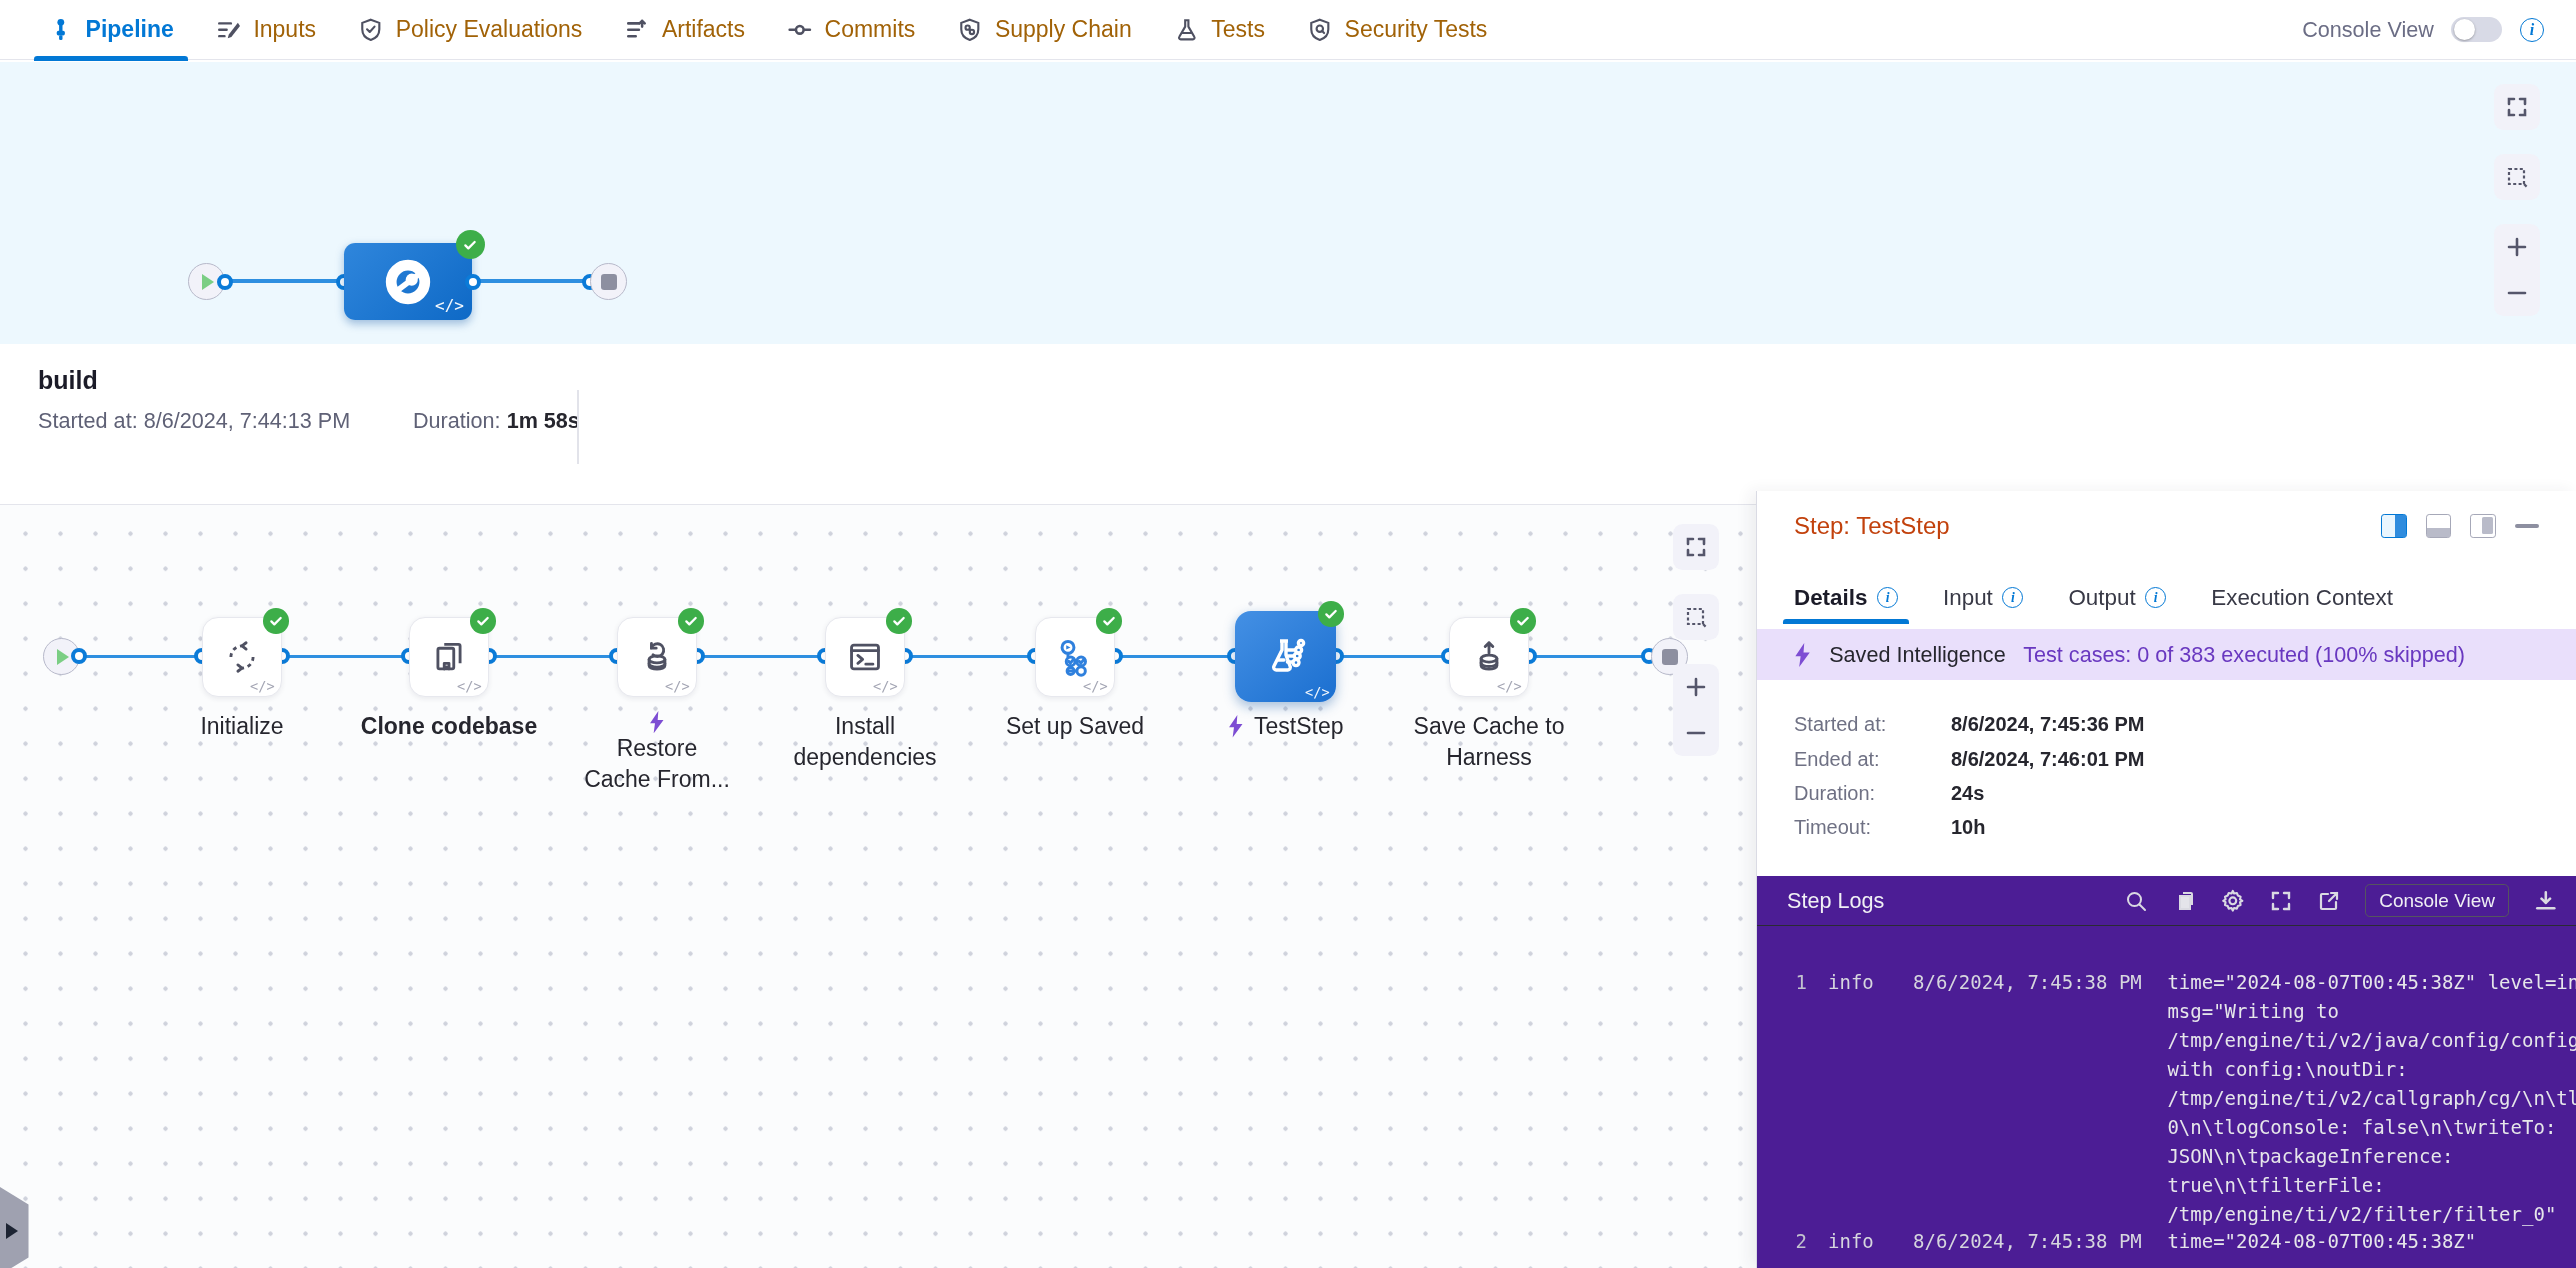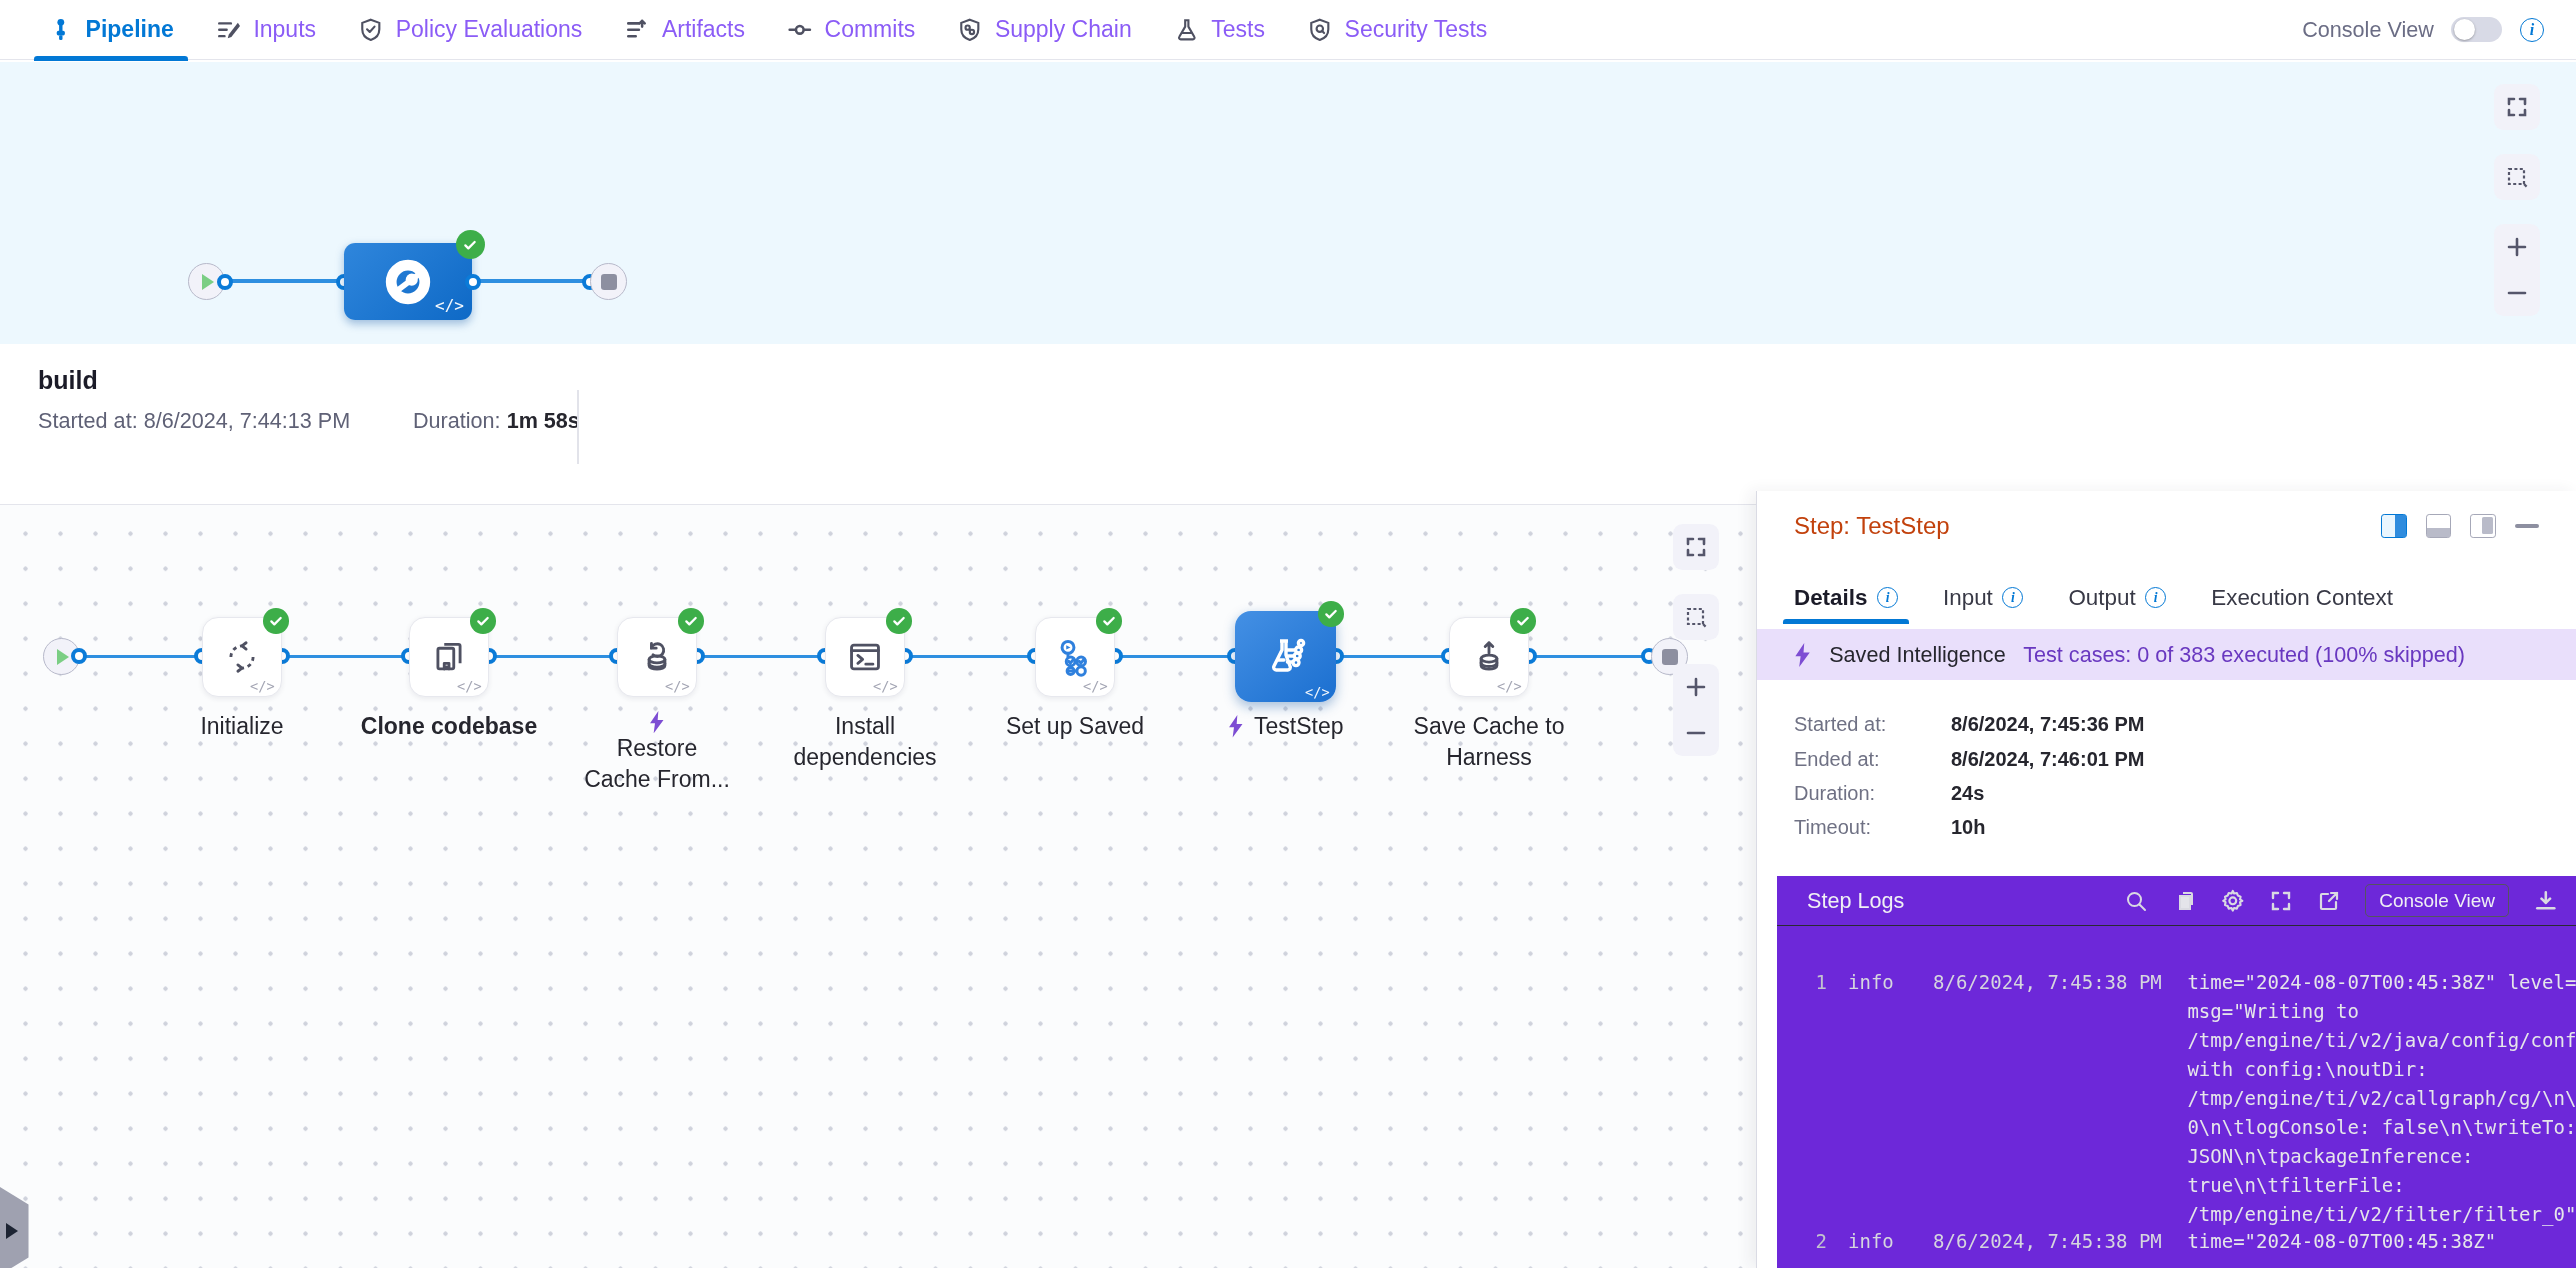--- a/index.html
+++ b/index.html
@@ -4,21 +4,21 @@
 <style>
   * { margin:0; padding:0; box-sizing:border-box; }
   html,body { width:2576px; height:1268px; overflow:hidden; background:#fff;
     font-family:"Liberation Sans", sans-serif; }
   .app { position:relative; width:2576px; height:1268px; }
 
   
   .topnav { position:absolute; top:0; left:0; width:2576px; height:60px; background:#fff;
     border-bottom:1.6px solid #E4E5EC; display:flex; align-items:center; padding:0 32px 0 48px; }
   .nav-tab { position:relative; height:60px; display:flex; align-items:center; gap:12px;
-    margin-right:42px; font-size:23px; color:#8b5cf6; cursor:pointer; white-space:nowrap; }
+    margin-right:42px; font-size:23px; color:#a16207; cursor:pointer; white-space:nowrap; }
   .nav-tab .ni { display:flex; align-items:center; color:#4F5162; }
   .nav-tab.active { color:#0278D5; font-weight:bold; }
   .nav-tab.active .ni { color:#0278D5; }
   .nav-tab.active::after { content:""; position:absolute; left:-14.4px; right:-14.4px; bottom:-1.6px;
     height:4.8px; background:#0278D5; border-radius:3.2px 3.2px 0 0; }
   .nav-right { margin-left:auto; display:flex; align-items:center; gap:17.6px; }
   .console-view-label { font-size:21.6px; color:#6B6D85; }
   .switch { width:51px; height:25.6px; border-radius:12.8px; background:#D8DAE6; position:relative; cursor:pointer; }
   .switch .knob { position:absolute; top:2.4px; left:2.4px; width:21px; height:21px; border-radius:50%;
     background:#fff; box-shadow:0 0.8px 2.4px rgba(0,0,0,.35); }
@@ -107,21 +107,21 @@
   .ti-banner { position:absolute; top:138px; left:0; right:0; height:51px; background:#E9DFFB;
     display:flex; align-items:center; padding:0 37px; gap:17.6px; font-size:21.6px; }
   .ti-title { color:#26262E; }
   .ti-summary { color:#6938C0; }
 
   .detail-row { position:absolute; left:37px; font-size:20px; color:#6F7184; display:flex; }
   .detail-row .dl { width:157px; }
   .detail-row .dv { font-weight:bold; color:#26262E; }
 
   
-  .step-logs { position:absolute; top:385px; left:0; right:0; bottom:0; background:#6d28d9;margin-left:20px; }
+  .step-logs { position:absolute; top:385px; left:0; right:0; bottom:0; background:#4c1d95; }
   .sl-header { position:absolute; top:0; left:0; right:0; height:50px; display:flex; align-items:center;
     padding:0 17.6px 0 30px; border-bottom:0.8px solid #2B2B33; }
   .sl-title { font-size:21.6px; color:#F0F0F4; }
   .sl-icons { margin-left:auto; display:flex; align-items:center; gap:24px; color:#DADAE2; }
   .sl-icons svg { display:block; cursor:pointer; }
   .console-btn { border:1.6px solid #55555F; border-radius:4.8px; padding:4.8px 12.8px; font-size:19px;
     color:#EFEFF4; cursor:pointer; white-space:nowrap; }
   .log-area { position:absolute; top:50px; left:0; right:0; bottom:0; overflow:hidden;
     font-family:"DejaVu Sans Mono", monospace; font-size:19px; line-height:29px; color:#D6D6DE; }
   .log-entry { position:absolute; left:0; right:0; display:flex; }

